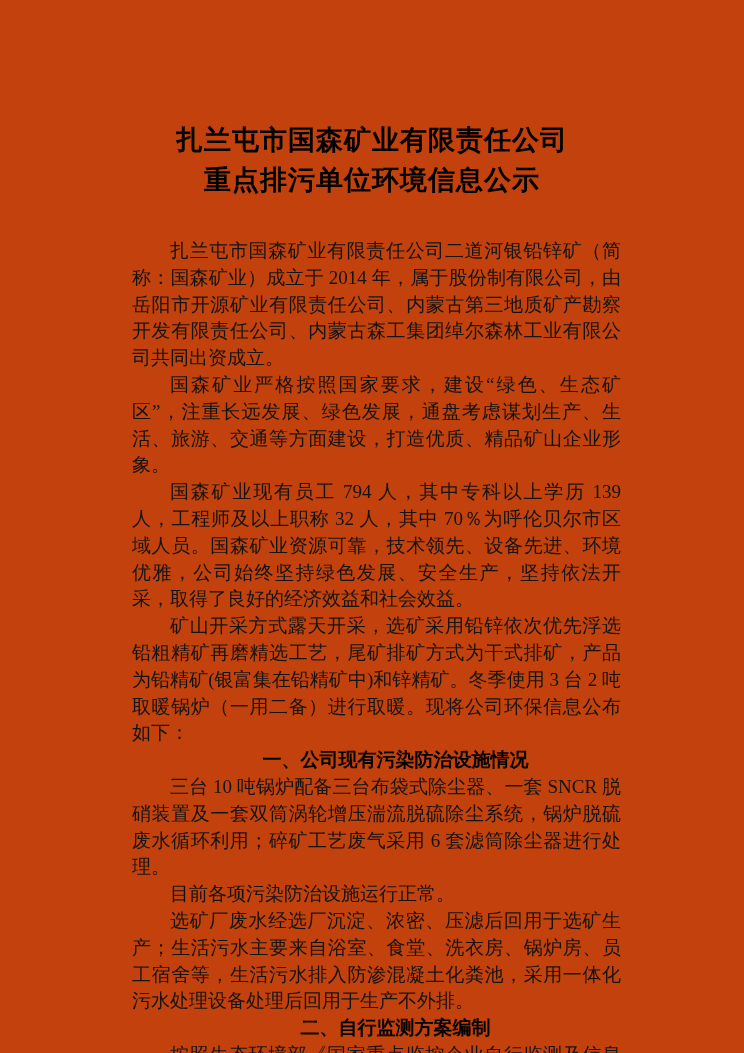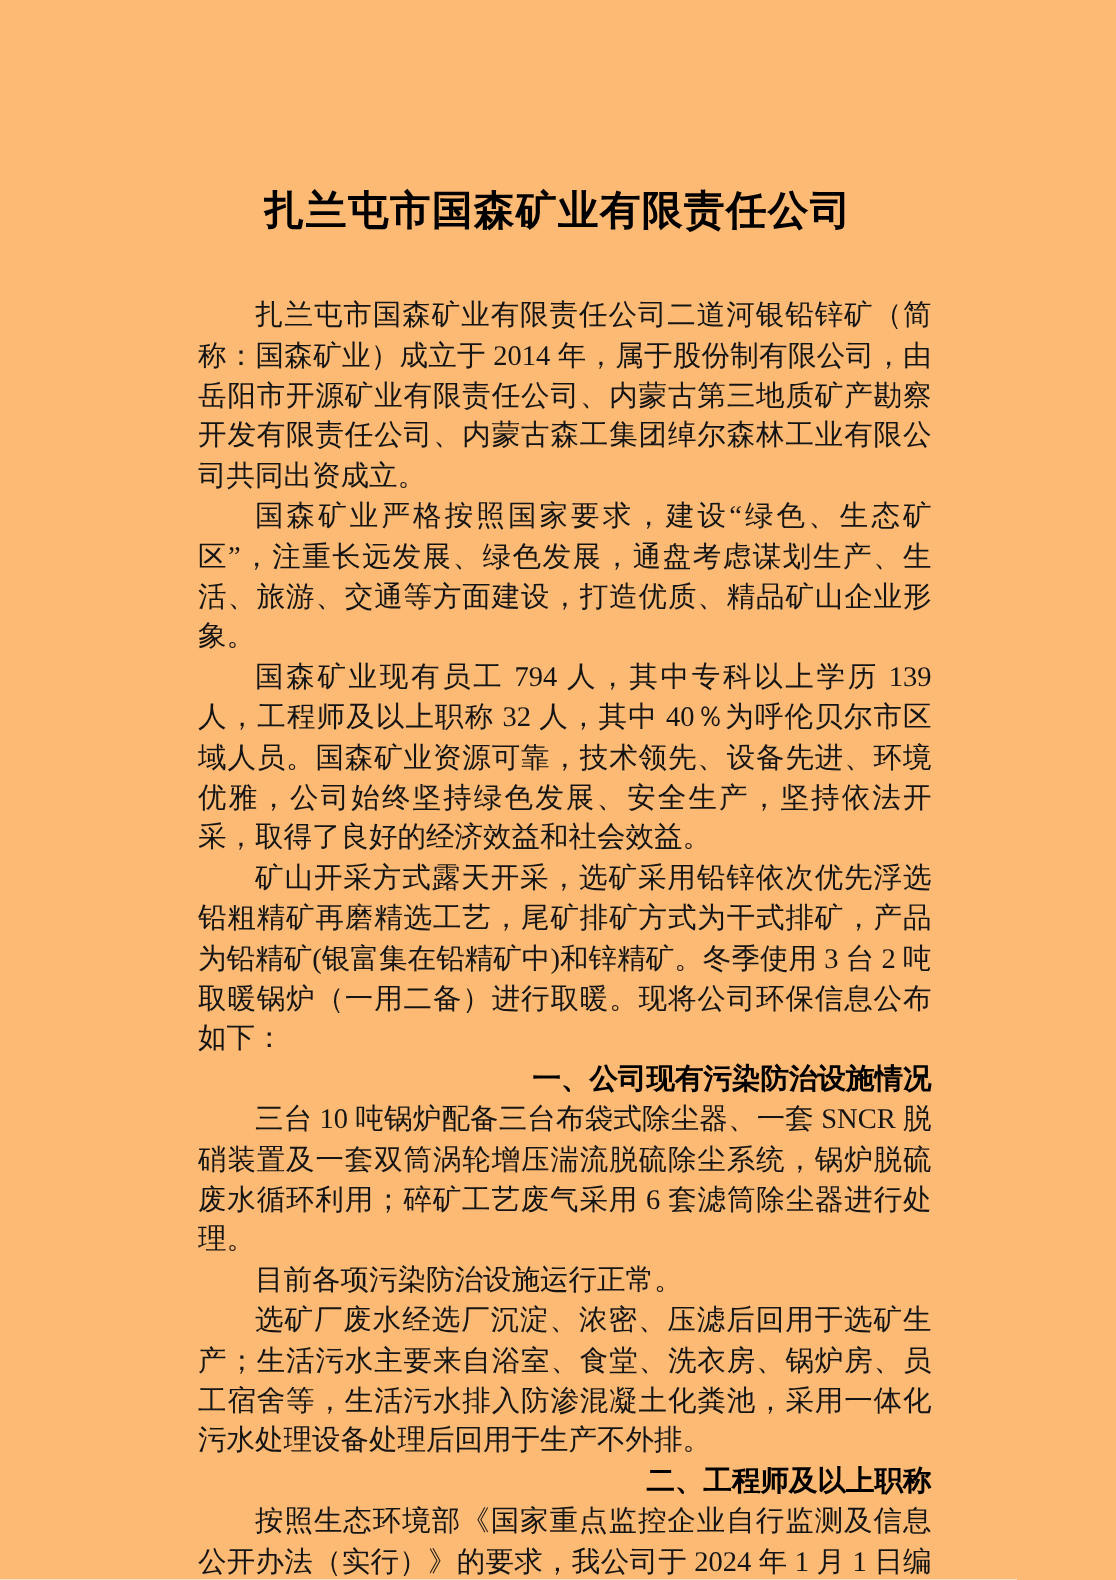--- a/index.html
+++ b/index.html
@@ -4,21 +4,21 @@
 <style>
   html, body {
     margin: 0;
     padding: 0;
     background: #ffffff;
   }
   .page {
     position: relative;
     width: 744px;
     height: 1053px;
-    background: #fdba74;
+    background: #c2410c;
     overflow: hidden;
     font-family: "Liberation Serif", "DejaVu Serif", serif;
     color: #141414;
   }
   .doc-title {
     margin-top: 120px;
     text-align: center;
     font-family: "Liberation Sans", "DejaVu Sans", sans-serif;
     font-weight: 700;
     font-size: 27px;
@@ -35,38 +35,39 @@
   .doc-body p {
     margin: 0;
     padding: 0;
     text-indent: 38px;
     text-align: justify;
   }
   .doc-body p.heading {
     font-family: "Liberation Sans", "DejaVu Sans", sans-serif;
     font-weight: 700;
     color: #000000;
-    text-align: right;
+    text-align: center;
   }
 </style>
 </head>
 <body>
 
 <div class="page">
 
   <div class="doc-title">
     <div>扎兰屯市国森矿业有限责任公司</div>
+    <div>重点排污单位环境信息公示</div>
   </div>
 
   <div class="doc-body">
     <p>扎兰屯市国森矿业有限责任公司二道河银铅锌矿（简称：国森矿业）成立于 2014 年，属于股份制有限公司，由岳阳市开源矿业有限责任公司、内蒙古第三地质矿产勘察开发有限责任公司、内蒙古森工集团绰尔森林工业有限公司共同出资成立。</p>
     <p>国森矿业严格按照国家要求，建设“绿色、生态矿区”，注重长远发展、绿色发展，通盘考虑谋划生产、生活、旅游、交通等方面建设，打造优质、精品矿山企业形象。</p>
-    <p>国森矿业现有员工 794 人，其中专科以上学历 139 人，工程师及以上职称 32 人，其中 40％为呼伦贝尔市区域人员。国森矿业资源可靠，技术领先、设备先进、环境优雅，公司始终坚持绿色发展、安全生产，坚持依法开采，取得了良好的经济效益和社会效益。</p>
+    <p>国森矿业现有员工 794 人，其中专科以上学历 139 人，工程师及以上职称 32 人，其中 70％为呼伦贝尔市区域人员。国森矿业资源可靠，技术领先、设备先进、环境优雅，公司始终坚持绿色发展、安全生产，坚持依法开采，取得了良好的经济效益和社会效益。</p>
     <p>矿山开采方式露天开采，选矿采用铅锌依次优先浮选铅粗精矿再磨精选工艺，尾矿排矿方式为干式排矿，产品为铅精矿(银富集在铅精矿中)和锌精矿。冬季使用 3 台 2 吨取暖锅炉（一用二备）进行取暖。现将公司环保信息公布如下：</p>
     <p class="heading">一、公司现有污染防治设施情况</p>
     <p>三台 10 吨锅炉配备三台布袋式除尘器、一套 SNCR 脱硝装置及一套双筒涡轮增压湍流脱硫除尘系统，锅炉脱硫废水循环利用；碎矿工艺废气采用 6 套滤筒除尘器进行处理。</p>
     <p>目前各项污染防治设施运行正常。</p>
     <p>选矿厂废水经选厂沉淀、浓密、压滤后回用于选矿生产；生活污水主要来自浴室、食堂、洗衣房、锅炉房、员工宿舍等，生活污水排入防渗混凝土化粪池，采用一体化污水处理设备处理后回用于生产不外排。</p>
-    <p class="heading">二、工程师及以上职称</p>
+    <p class="heading">二、自行监测方案编制</p>
     <p>按照生态环境部《国家重点监控企业自行监测及信息公开办法（实行）》的要求，我公司于 2024 年 1 月 1 日编制完成《2024 年度</p>
   </div>
 
 </div>
 
 </body></html>

